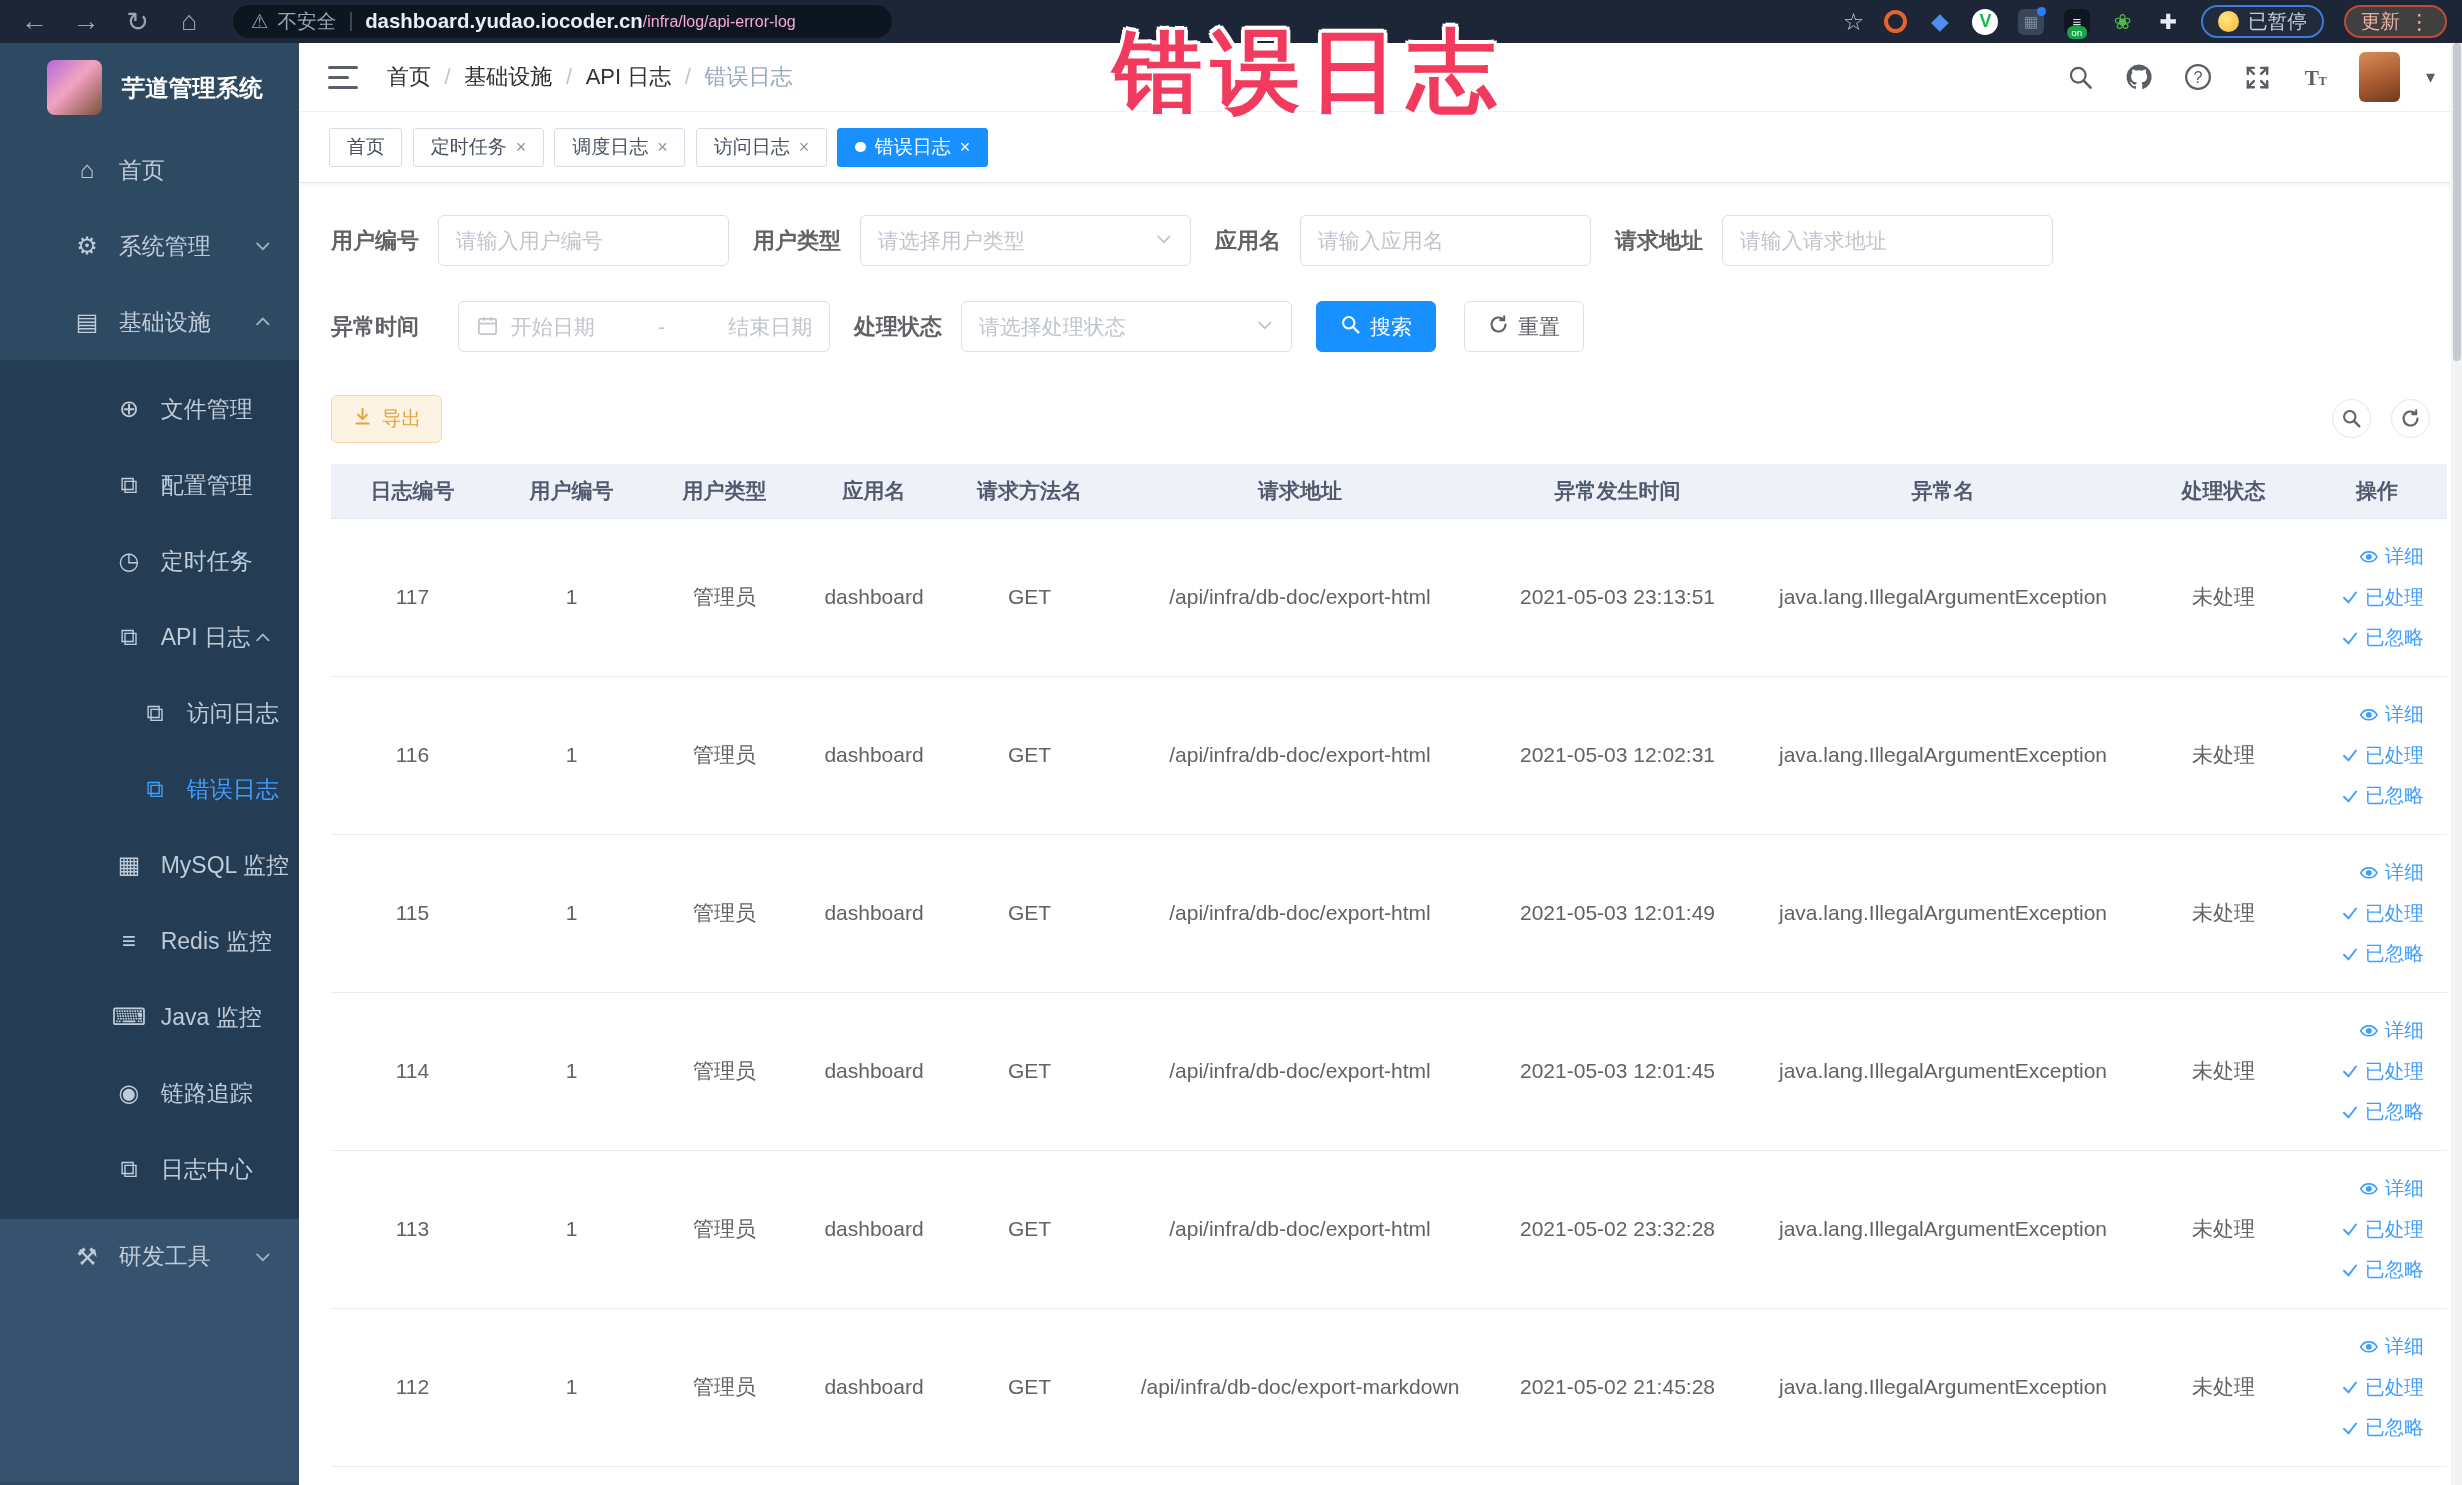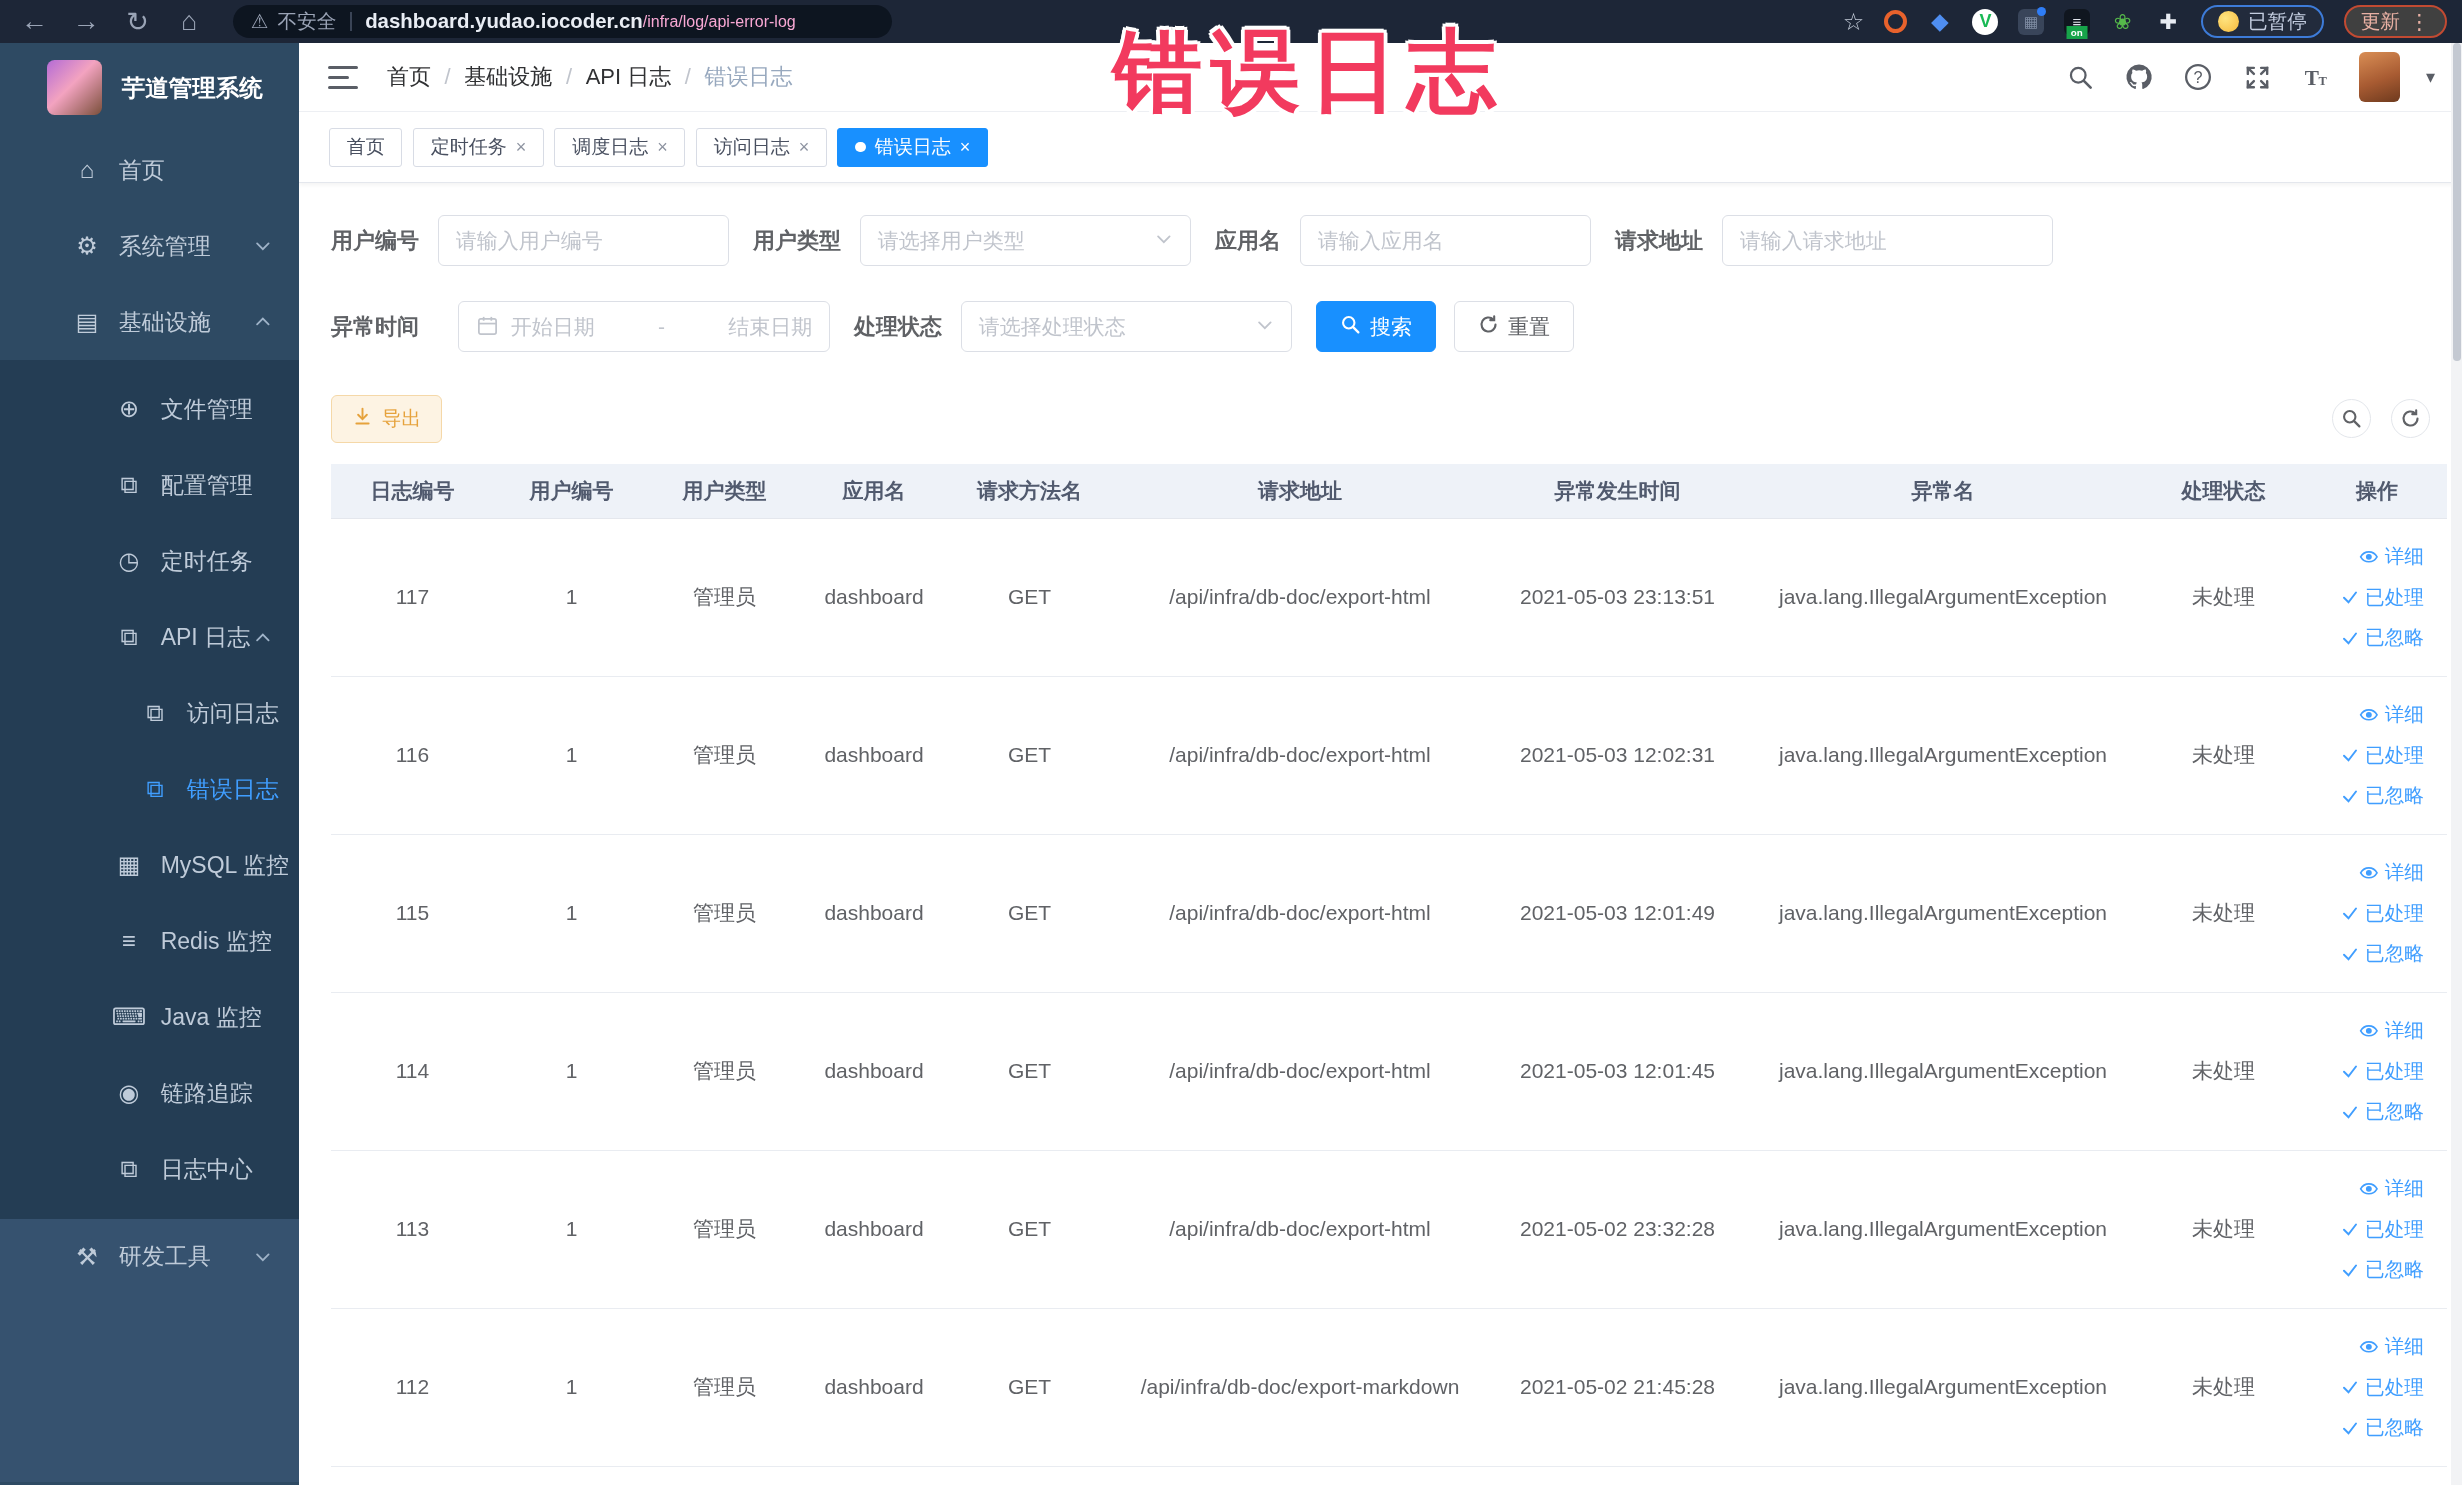--- a/index.html
+++ b/index.html
@@ -19,21 +19,21 @@
   .url-path { color:#f9a8d4; font-size:16px; }
   .chrome-right { margin-left:auto; display:flex; align-items:center; gap:19.7px; padding-right:15px; }
   .star { color:#c3cbd8; font-size:24px; }
   .ext { width:26px; height:26px; border-radius:6px; display:flex; align-items:center; justify-content:center; font-size:15px; color:#fff; position:relative; }
   .ext.ring { border:4.5px solid #e8622c; border-radius:50%; width:23px; height:23px; background:transparent; }
   .ext.shield { background:transparent; color:#4f8ef0; font-size:23px; }
   .ext.vgreen { background:#fff; border-radius:50%; color:#19b955; font-weight:bold; font-size:18px; }
   .ext.grid { background:#39455a; color:#7f8da3; }
   .ext.grid i { position:absolute; right:-1.5px; top:-1.5px; width:9px; height:9px; background:#2f7df6; border-radius:50%; }
   .ext.dark { background:#10161f; color:#e3e7ee; }
-  .ext.dark b { position:absolute; bottom:-4.5px; left:50%; transform:translateX(-50%); background:#17a34a; color:#fff; font-size:9.8px; padding:0.8px 4.5px; border-radius:0; font-weight:bold; }
+  .ext.dark b { position:absolute; bottom:-4.5px; left:50%; transform:translateX(-50%); background:#17a34a; color:#fff; font-size:9.8px; padding:0.8px 4.5px; border-radius:6px; font-weight:normal; }
   .ext.leaf { background:transparent; color:#55b94a; font-size:21px; }
   .ext.puzzle { background:transparent; color:#e8ecf3; font-size:21px; }
   .pill { display:flex; align-items:center; gap:9px; height:33px; border-radius:18px; padding:0 15px; font-size:19.7px; }
   .pill.paused { border:2.3px solid #3d7bd8; color:#c3cde0; background:#222b3c; }
   .pill.paused .face { width:21px; height:21px; border-radius:50%; background:radial-gradient(circle at 35% 35%, #ffe480, #f5b93c); }
   .pill.update { border:2.3px solid #c24a32; color:#e8b0a3; background:#404040; }
   .pill.update .dots { font-size:21px; color:#e8b0a3; letter-spacing:0; }
 
   
   .sidebar { position:absolute; top:43px; left:0; width:299px; height:1443px; background:#2e4a63; z-index:5; }
@@ -83,21 +83,21 @@
   .fi input { border:none; outline:none; font-size:21px; color:#606266; width:100%; font-family:inherit; background:transparent; }
   .fi input::placeholder { color:#c0c4cc; }
   .fi.sel { justify-content:space-between; cursor:pointer; }
   .ph { color:#c0c4cc; font-size:21px; white-space:nowrap; }
   .sel-chev { color:#c0c4cc; }
   .w385 { width:291px; } .w392 { width:331px; } .w492 { width:372px; }
   .drange { gap:12px;margin-left:20px; }
   .drange .sep { color:#c0c4cc; font-size:21px; flex:1; text-align:center; }
   .btn { height:51px; border-radius:6px; display:flex; align-items:center; justify-content:center; gap:9px; font-size:21px; cursor:pointer; padding:0 23px; white-space:nowrap; }
   .btn-primary { background:#1890ff; color:#fff; border:1.5px solid #1890ff; }
-  .btn-plain { background:#fff; color:#606266; border:1.5px solid #dcdfe6; margin-left:18px; }
+  .btn-plain { background:#fff; color:#606266; border:1.5px solid #dcdfe6; margin-left:28px; }
 
   
   .toolbar { padding:7.6px 32px 0 32px; display:flex; align-items:center; }
   .btn-export { height:48px; border-radius:6px; background:#fdf3e3; border:1.5px solid #f5d8a8; color:#e6a23c; font-size:19.7px; display:flex; align-items:center; gap:9px; padding:0 19.7px; cursor:pointer; }
   .tool-circles { margin-left:auto; display:flex; gap:19.7px; }
   .circ { width:39px; height:39px; border-radius:50%; border:1.5px solid #e3e6eb; background:#fff; display:flex; align-items:center; justify-content:center; color:#606266; cursor:pointer; }
 
   
   .table { margin:21px 16px 0 32px; width:2116px; }
   .trow { display:grid; grid-template-columns:163px 155px 151px 148px 163px 378px 257px 394px 167px 140px; align-items:center; }

